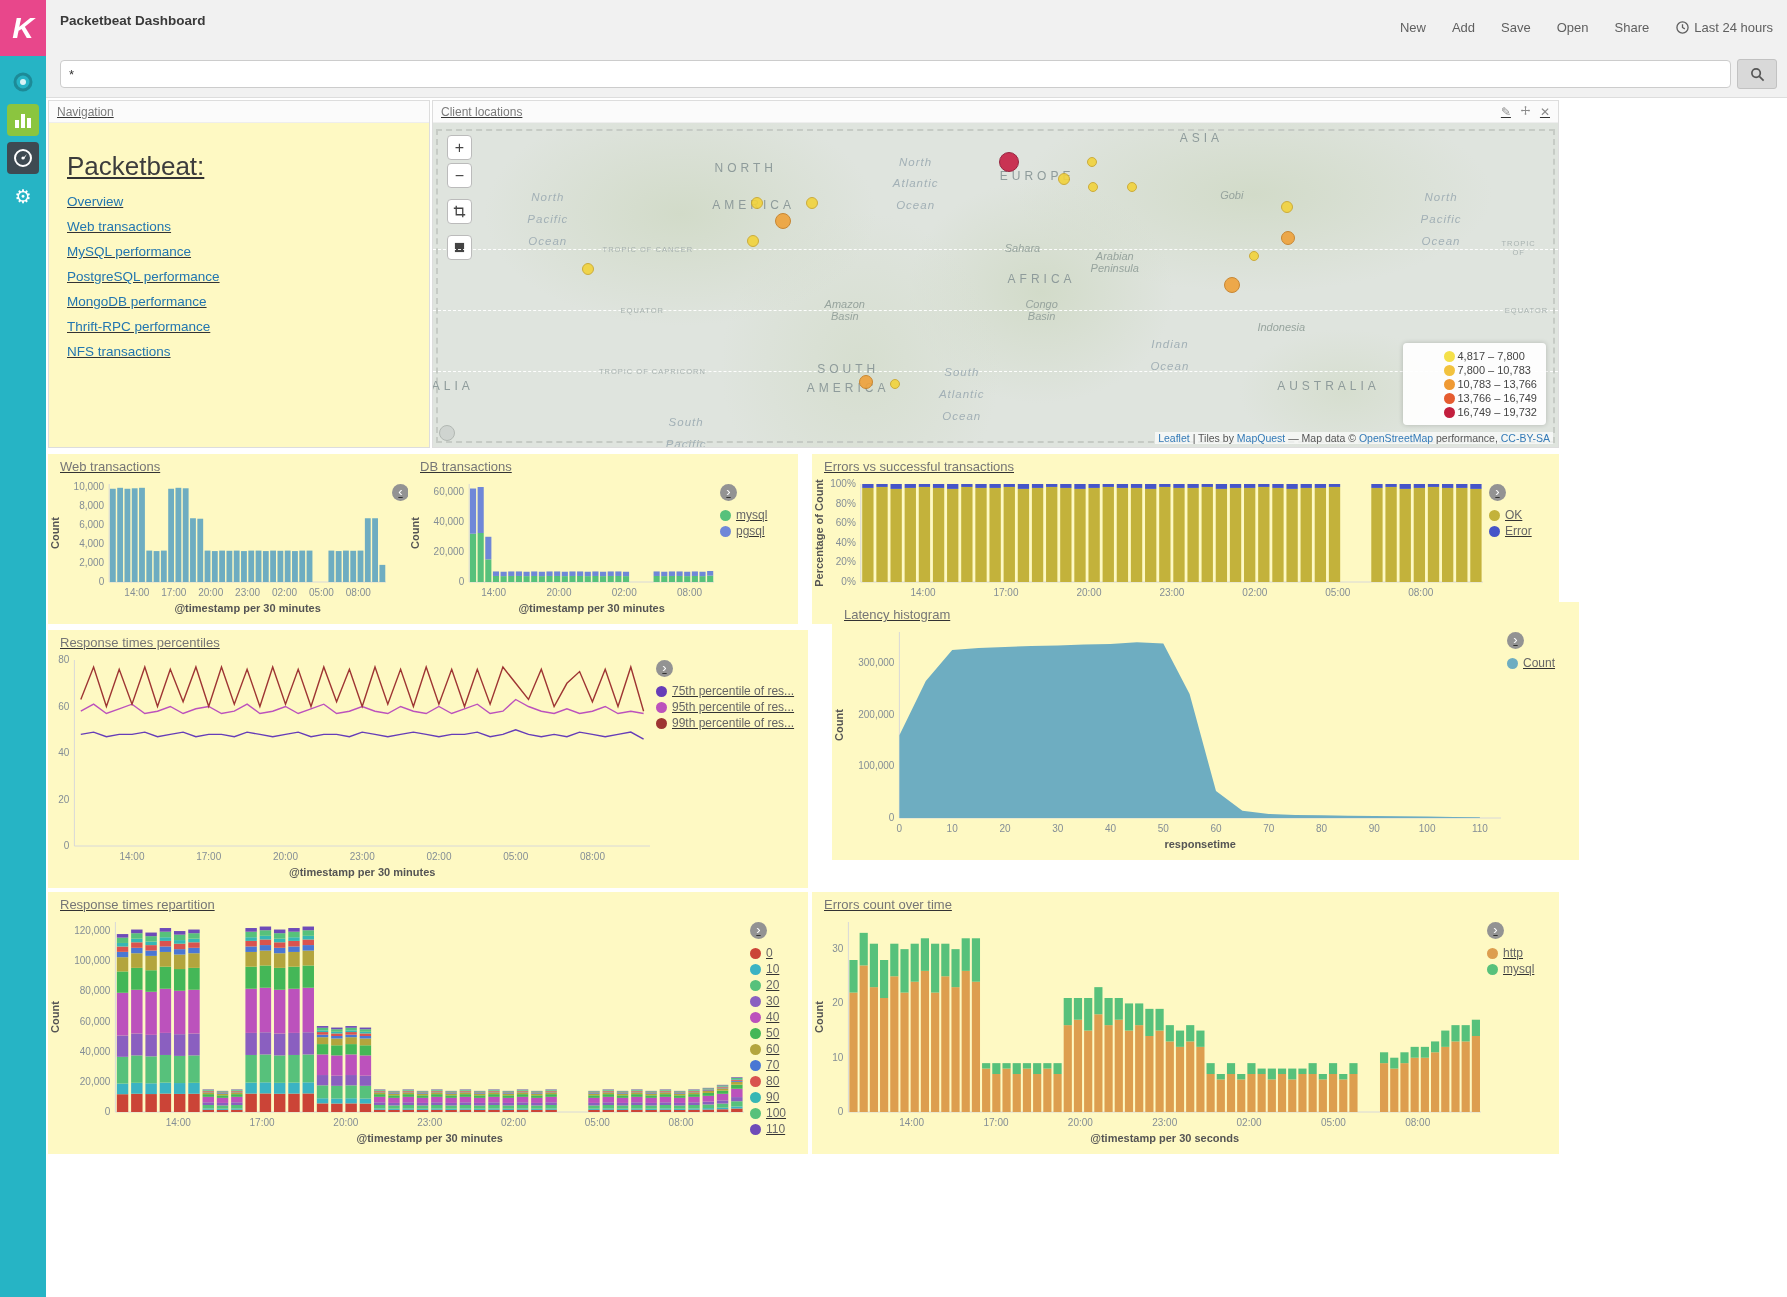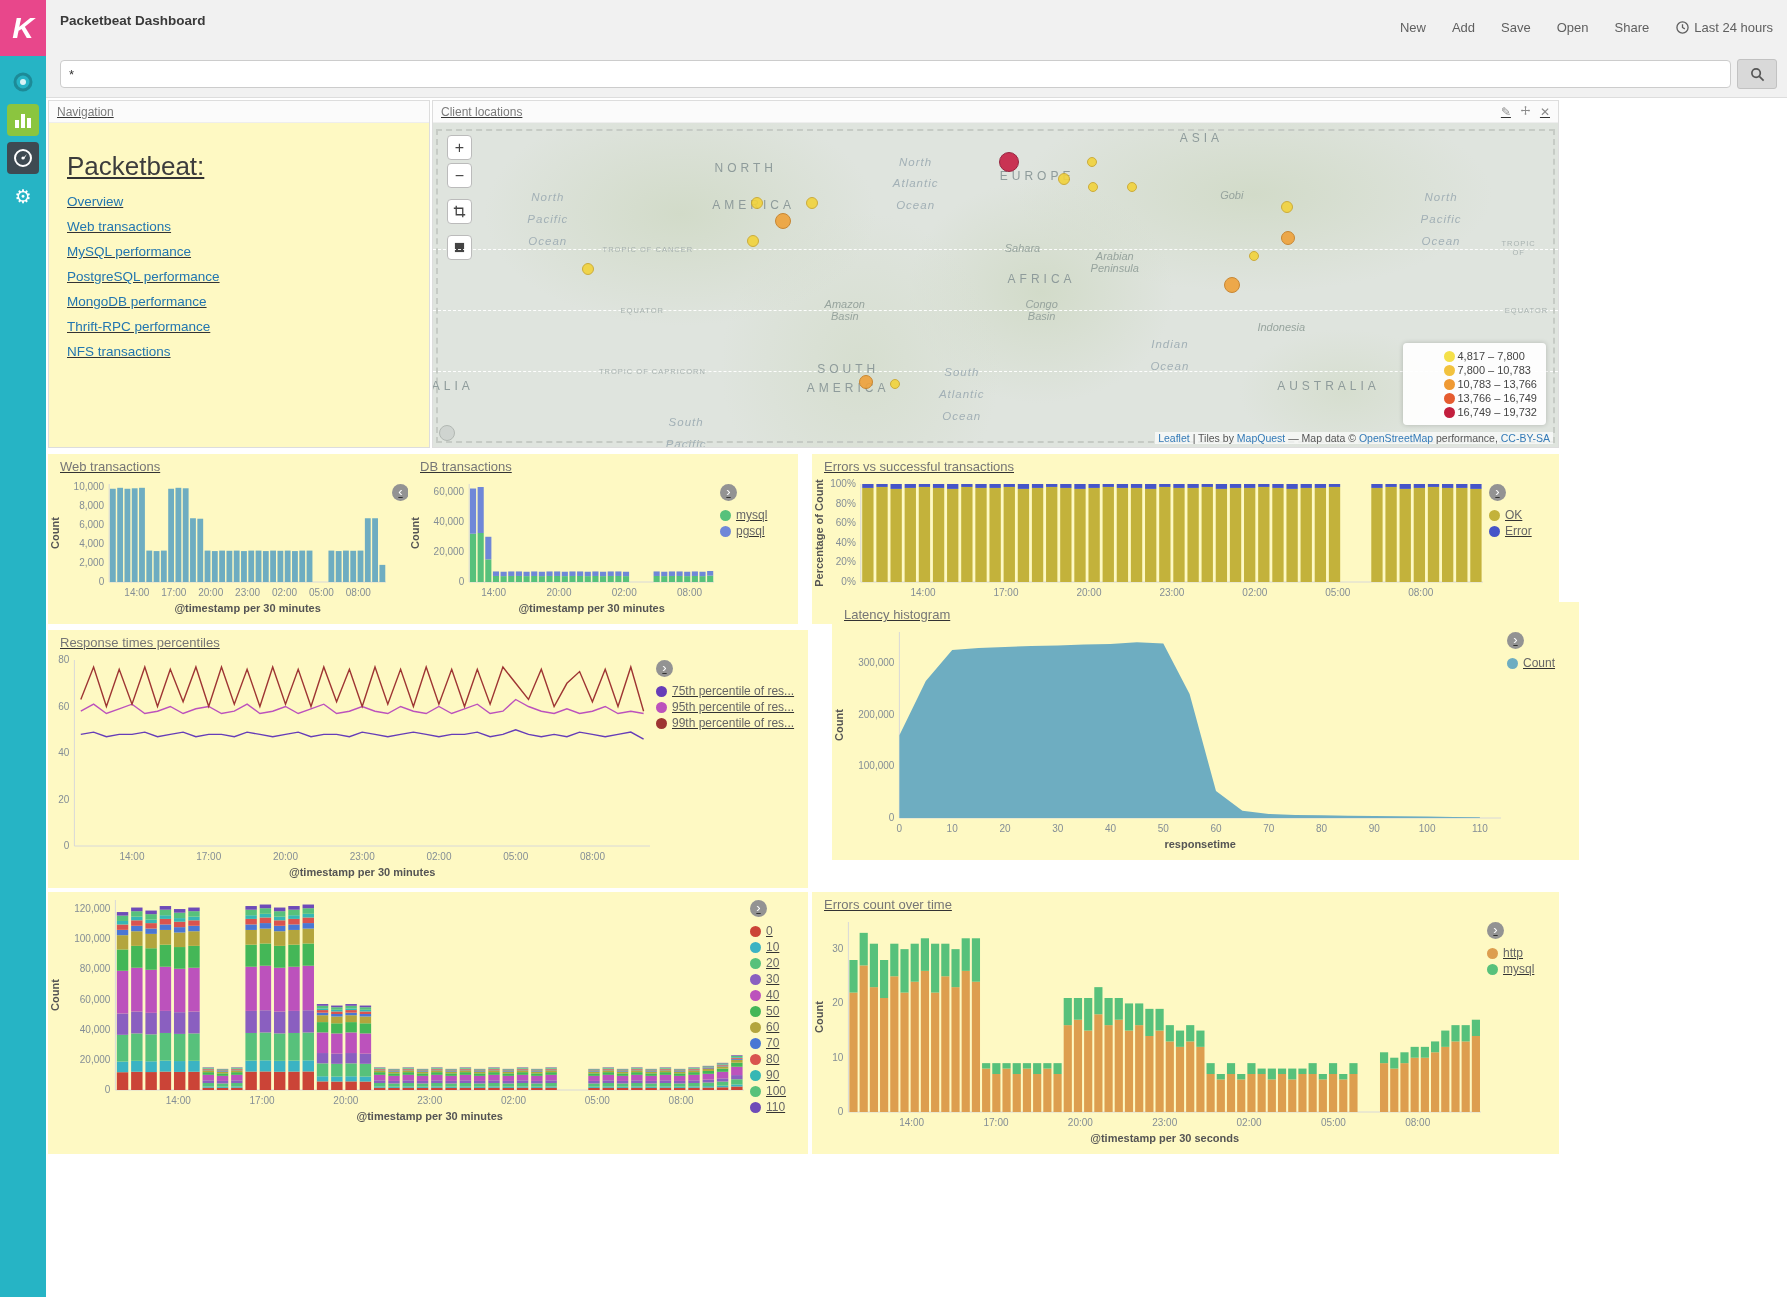--- a/index.html
+++ b/index.html
@@ -631,20 +631,21 @@
             <div class="legend-arrow">›</div>
             <div class="legend-item">
               <span class="legend-dot" style="background: rgb(110, 173, 193);"></span>
               <span>Count</span>
             </div>
           </div>
       </div>
     </div>
 
     <div class="panel row4" style="left:0;top:792px;width:760px;height:262px;">
+      <div class="chart-title">Response times repartition</div>
       <div class="chart-body">
         <div class="chart-area"><svg width="702" height="234">
               <line x1="67.4" y1="8" x2="67.4" y2="198" stroke="#d8d8d8"></line>
               <line x1="67.4" y1="198" x2="696" y2="198" stroke="#d8d8d8"></line>
               <text x="62.400000000000006" y="201" font-size="10" fill="#848e96" font-family="Liberation Sans, sans-serif" text-anchor="end">0</text>
               <text x="62.400000000000006" y="170.84126984126985" font-size="10" fill="#848e96" font-family="Liberation Sans, sans-serif" text-anchor="end">20,000</text>
               <text x="62.400000000000006" y="140.6825396825397" font-size="10" fill="#848e96" font-family="Liberation Sans, sans-serif" text-anchor="end">40,000</text>
               <text x="62.400000000000006" y="110.52380952380953" font-size="10" fill="#848e96" font-family="Liberation Sans, sans-serif" text-anchor="end">60,000</text>
               <text x="62.400000000000006" y="80.36507936507937" font-size="10" fill="#848e96" font-family="Liberation Sans, sans-serif" text-anchor="end">80,000</text>
               <text x="62.400000000000006" y="50.206349206349216" font-size="10" fill="#848e96" font-family="Liberation Sans, sans-serif" text-anchor="end">100,000</text>

